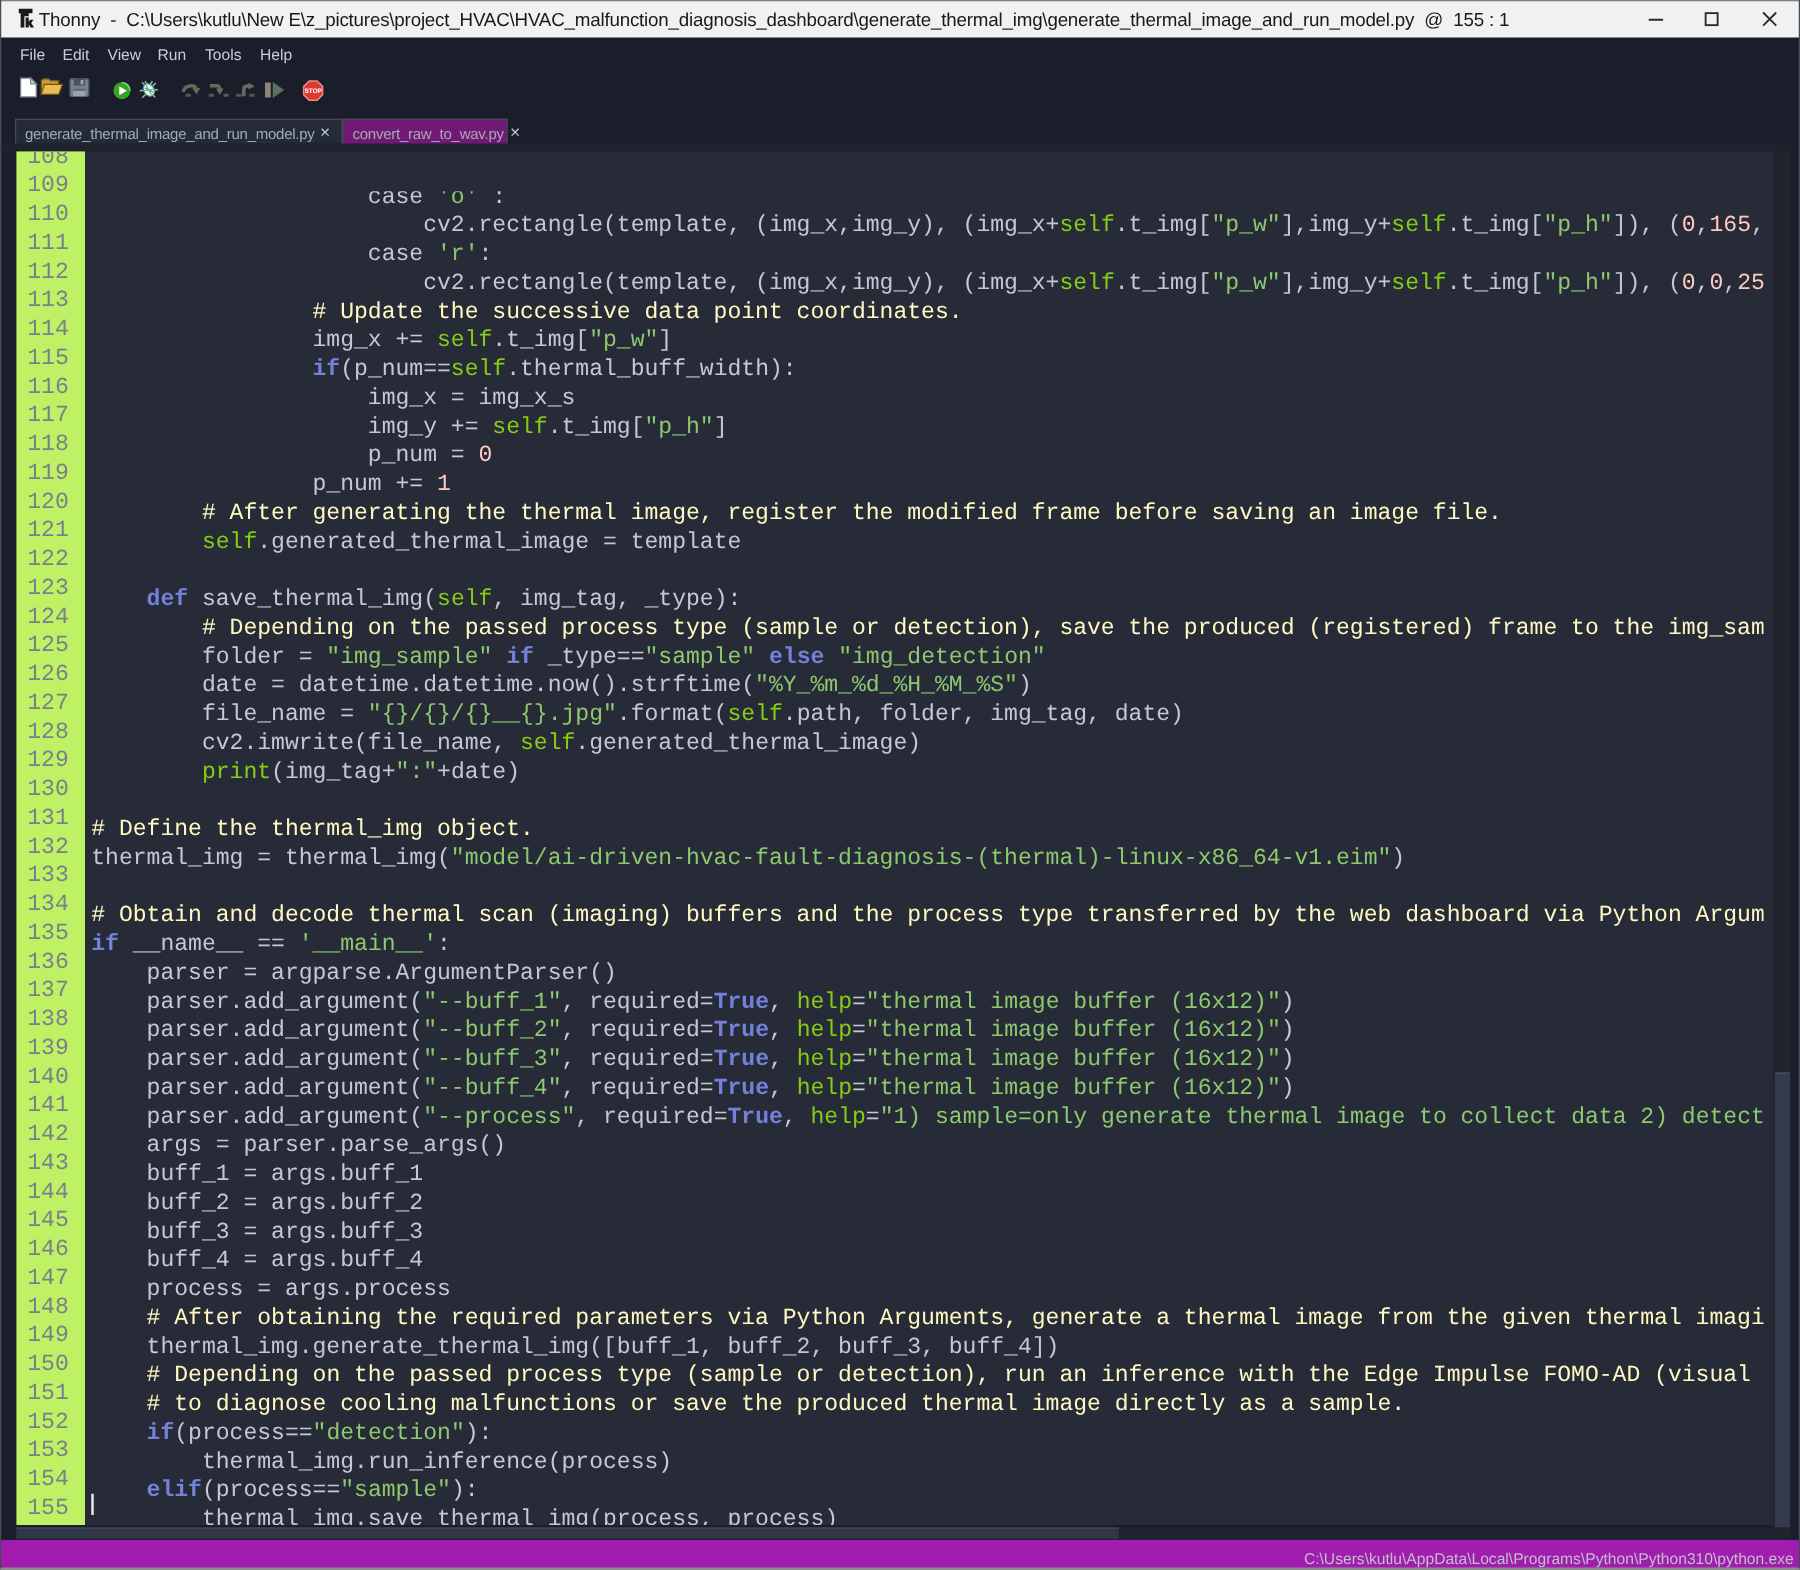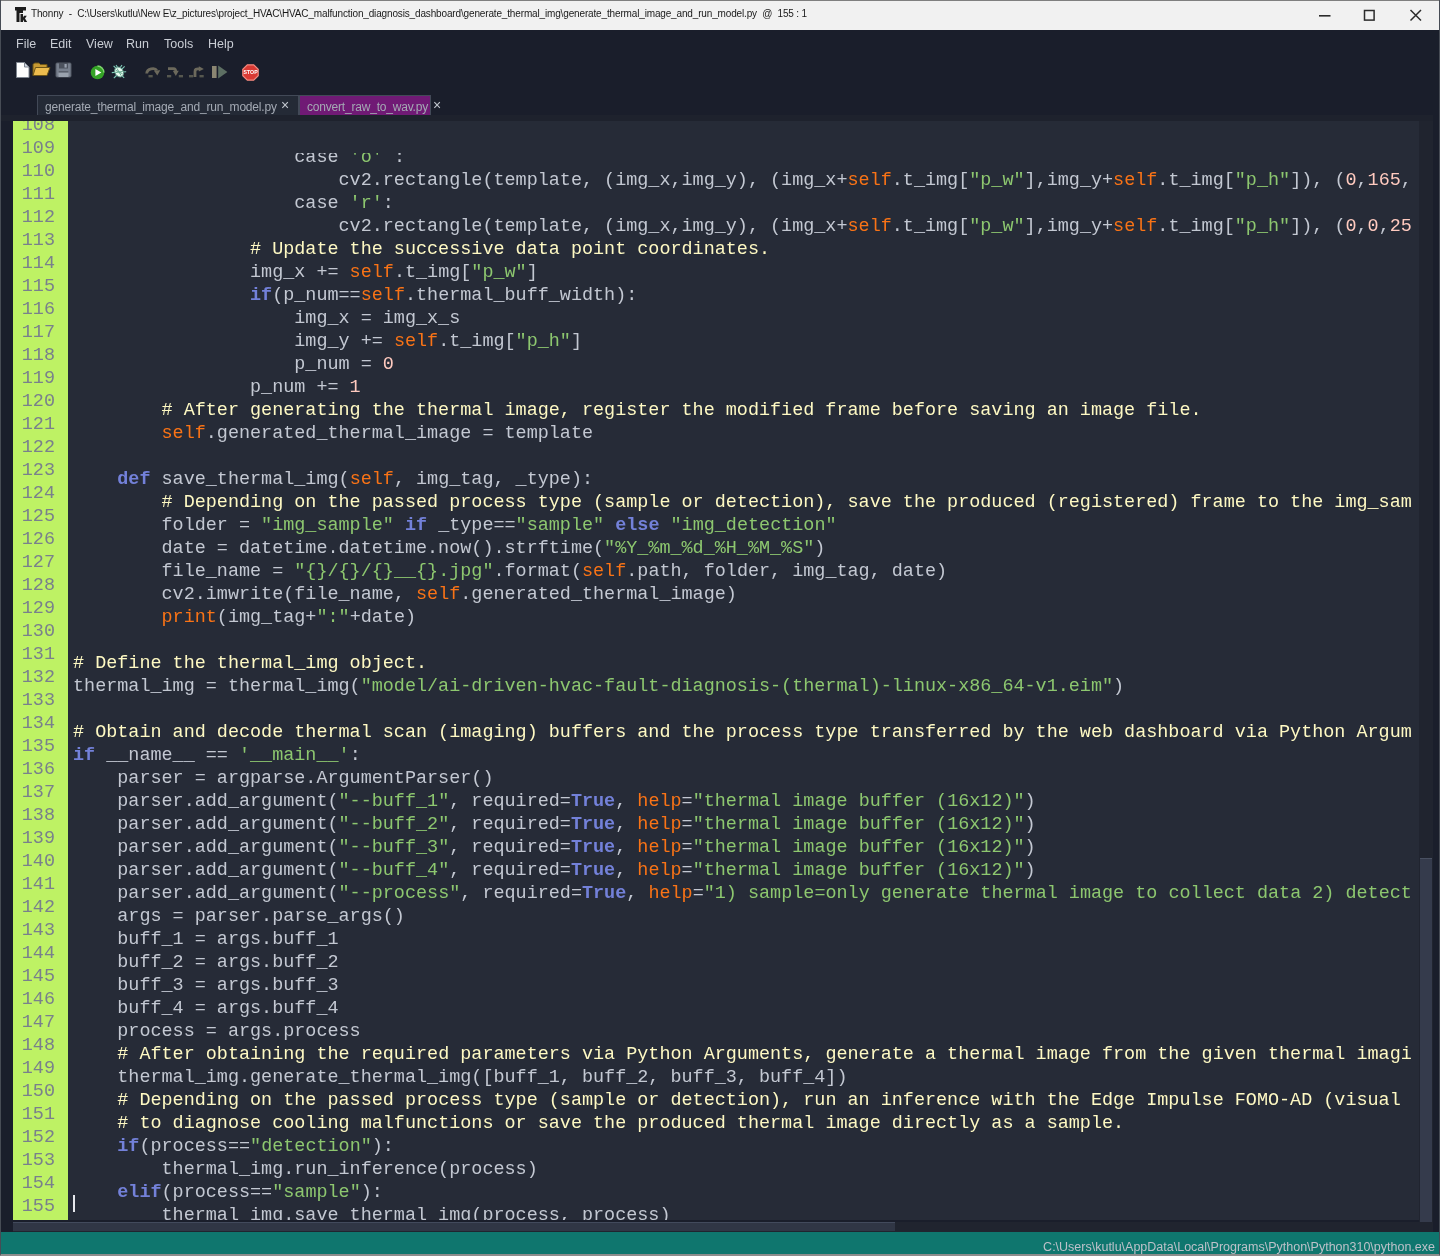--- a/index.html
+++ b/index.html
@@ -1,42 +1,42 @@
 <!DOCTYPE html>
 <html><head><meta charset="utf-8">
 <style>
 * { margin:0; padding:0; box-sizing:border-box; }
 html,body { width:1440px; height:1256px; overflow:hidden; background:#1a1e2b; }
 body { font-family:"Liberation Sans", sans-serif; position:relative; }
 .ab { position:absolute; }
 #titlebar { position:absolute; left:0; top:0; width:1440px; height:30px; background:#f1f1f1; border-top:1px solid #7f7f7f; }
-#title { position:absolute; left:31px; top:8px; font-size:10px; letter-spacing:-0.15px; color:#191919; white-space:pre; }
+#title { position:absolute; left:31px; top:8px; font-size:15px; letter-spacing:-0.15px; color:#191919; white-space:pre; }
 .mi { position:absolute; top:37px; font-size:12.5px; color:#c9cdd4;text-align:right; }
-.tab { position:absolute; top:95px; height:20px; border:1px solid #424957; border-bottom:none; font-size:12px; letter-spacing:-0.2px; color:#a4aab4;margin-left:25px; }
+.tab { position:absolute; top:95px; height:20px; border:1px solid #424957; border-bottom:none; font-size:12px; letter-spacing:-0.2px; color:#a4aab4; }
 .tab .x { color:#c2c7cf; font-size:14px; }
 .tab span { position:absolute; }
 #editor { position:absolute; left:13px; top:120.5px; width:1406px; height:1099.8px; background:#262b37; overflow:hidden; }
 #gutter { position:absolute; left:0; top:0; width:55px; height:1099.8px; background:#bef264; }
 .gl { text-align:right; padding-right:13px; color:#79808c; }
 #gutterlines, #codepane { position:absolute; top:-6.1px; font-family:"Liberation Mono", monospace; font-size:18.45px; line-height:23px; }
 #gutterlines { left:0; width:55px; }
 #codewrap { position:absolute; left:0; top:0; width:1398px; height:1099.8px; overflow:hidden;margin-top:32px; }
 #codepane { left:60px; color:#c3c8d2; }
 .cl { height:23px; white-space:pre; }
 .k { color:#7381d9; font-weight:bold;text-align:right; }
-.b { color:#f97316; }
+.b { color:#84cc16; }
 .s { color:#8dc76f; }
 .n { color:#ffcabf; }
 .c { color:#fef9c3; }
 #cursor { position:absolute; left:73px; top:1195px; width:2px; height:17px; background:#e6e8ec; }
 #vscroll { position:absolute; left:1419px; top:120.5px; width:13.5px; height:1101px; background:#20242f; }
 #vthumb { position:absolute; left:0.5px; top:737px; width:12.5px; height:364px; background:#353b4c; border-top:1px solid #495061; }
 #hscroll { position:absolute; left:13px; top:1221.5px; width:1419.5px; height:10px; background:#20242f; }
 #hthumb { position:absolute; left:0; top:0.5px; width:882px; height:9px; background:#303645; border-top:1px solid #424a5c; }
-#statusbar { position:absolute; left:0; top:1231.5px; width:1440px; height:24.5px; background:#0f766e;text-decoration:underline; }
+#statusbar { position:absolute; left:0; top:1231.5px; width:1440px; height:24.5px; background:#a21caf;text-decoration:underline; }
 #statustext { position:absolute; right:5px; top:8px; font-size:12.5px; color:#bdc1c9; }
 #winborder { position:absolute; left:0; top:0; width:1440px; height:1256px; border-left:1px solid #474c55; border-right:1px solid #474c55; border-bottom:2px solid #8d8d8d; pointer-events:none; }
 .wb { position:absolute; top:0; height:30px; }
 </style></head>
 <body>
 <div id="titlebar"></div>
 <svg class="ab" style="left:14px;top:6px" width="15" height="18" viewBox="0 0 15 18">
  <path d="M1 1 L12 1 L12 4.5 L9 4.5 L9 7 L5.5 7 L5.5 16 L2.5 16 L2.5 4.5 L1 4.5 Z" fill="#1b1b1b"></path>
  <path d="M6.5 8 L9 8 L9 11.5 L10 9.8 L12.8 9.8 L11 12.4 L13.2 16 L10.4 16 L9 13.4 L9 16 L6.5 16 Z" fill="#1b1b1b"></path>
 </svg>

